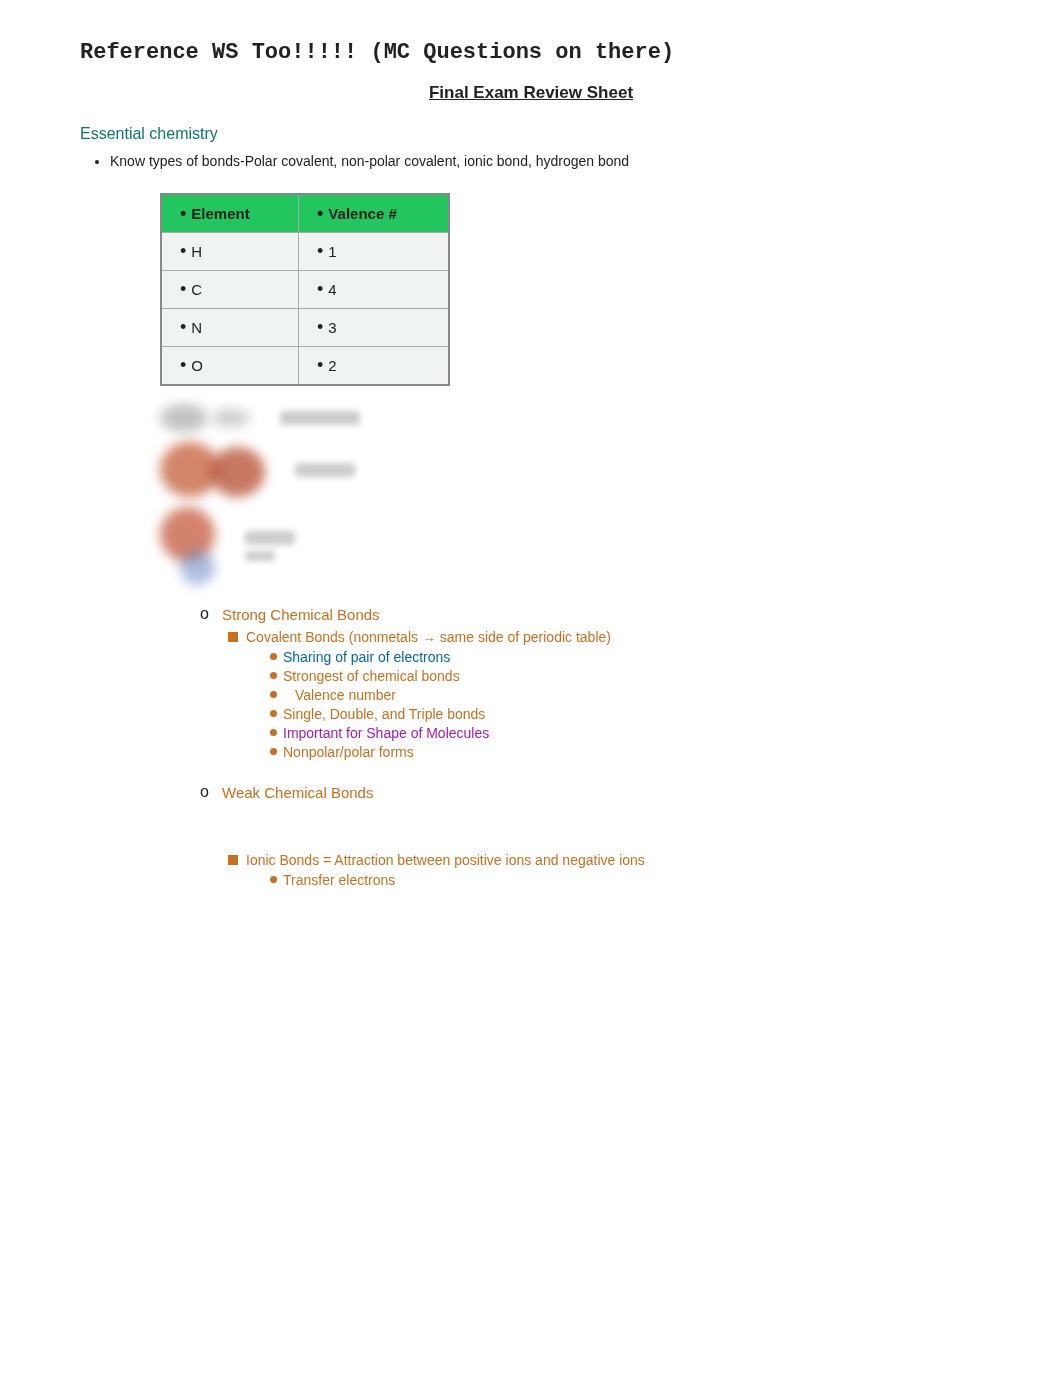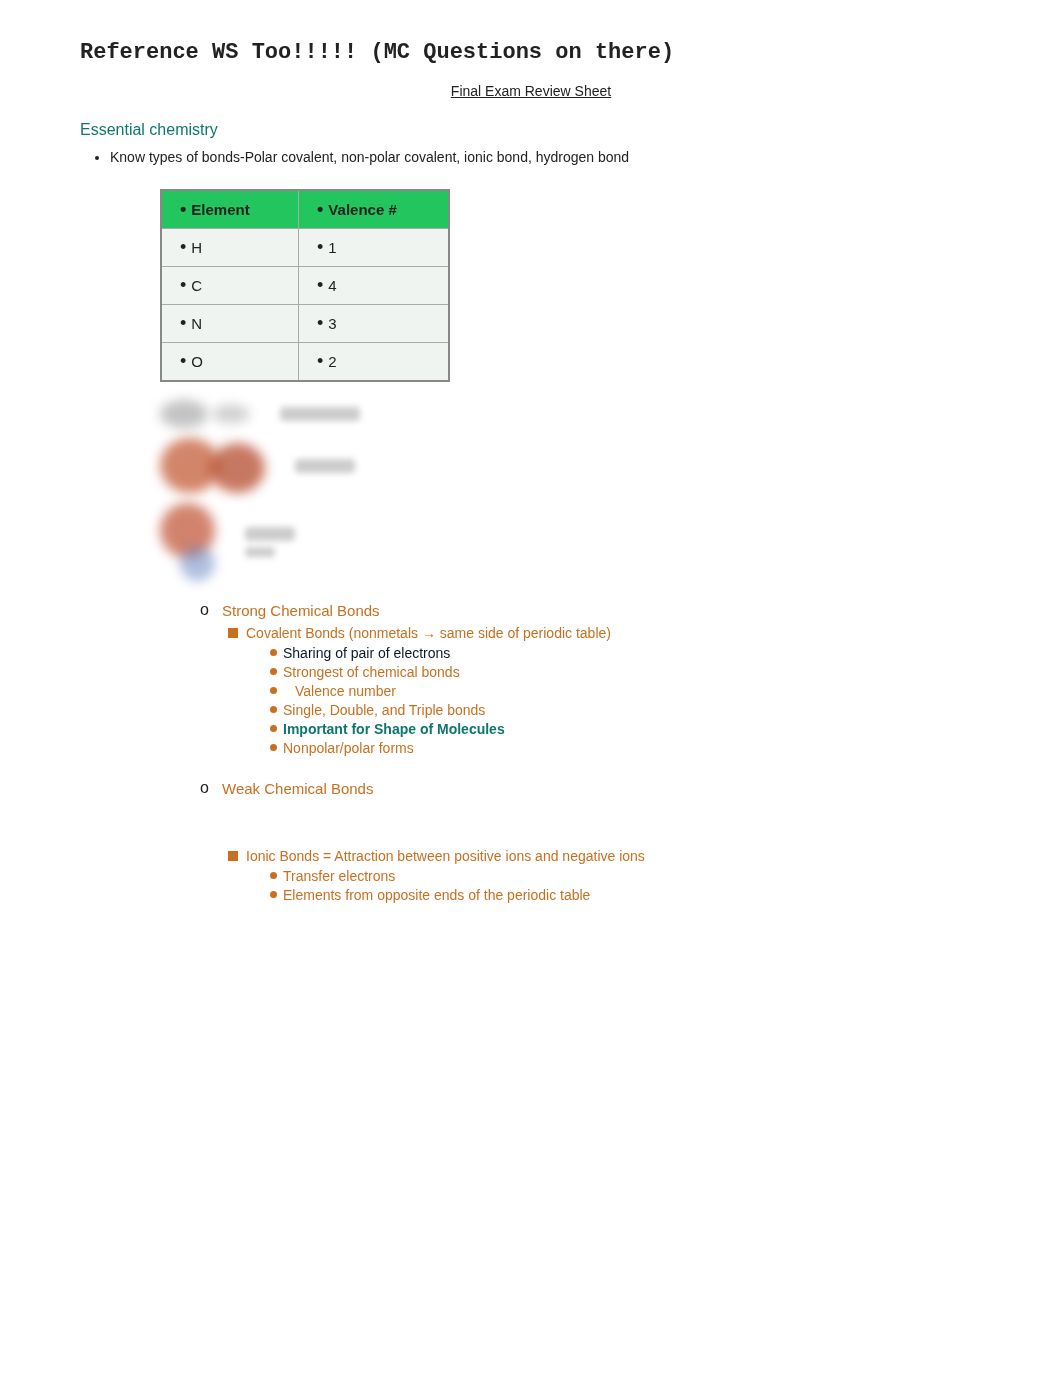--- a/index.html
+++ b/index.html
@@ -14,22 +14,22 @@
     }
     .top-title {
       font-family: 'Courier New', monospace;
       font-size: 22px;
       font-weight: bold;
       text-align: left;
       margin-bottom: 18px;
     }
     .main-title {
       font-family: Arial, sans-serif;
-      font-size: 14px;
-      font-weight: normal;
+      font-size: 17px;
+      font-weight: bold;
       text-align: center;
       text-decoration: underline;
       margin-bottom: 22px;
     }
     .essential-label {
       font-size: 16px;
       color: #0f766e;
       margin-bottom: 10px;
     }
     .top-bullet {
@@ -165,37 +165,37 @@
           <span style="font-size: 16px; font-weight: normal; min-width: 14px;">o</span>
           <span style="color: rgb(200, 112, 32); font-size: 15px;">Strong Chemical Bonds</span>
         </div>
         <ul style="list-style: none; margin-left: 28px; margin-top: 6px;">
           <li style="display: flex; flex-direction: column; margin-bottom: 6px;">
             <div style="display: flex; align-items: flex-start; gap: 8px;">
               <span style="display: inline-block; width: 10px; height: 10px; background: rgb(200, 112, 32); flex-shrink: 0; margin-top: 3px;"></span>
               <span style="color: rgb(200, 112, 32); font-size: 14px;">Covalent Bonds (nonmetals <span style="font-size:14px;">→</span> same side of periodic table)</span>
             </div>
             <ul style="list-style: none; margin-left: 42px; margin-top: 4px;">
-              <li style="display: flex; align-items: flex-start; gap: 6px; margin-bottom: 3px; color: #0f172a; font-size: 14px;">
+              <li style="display: flex; align-items: flex-start; gap: 6px; margin-bottom: 3px; color: #0369a1; font-size: 14px;">
                 <span style="display: inline-block; width: 7px; height: 7px; border-radius: 50%; background: rgb(200, 112, 32); flex-shrink: 0; margin-top: 4px;"></span>
                 <span>Sharing of pair of electrons</span>
               </li>
               <li style="display: flex; align-items: flex-start; gap: 6px; margin-bottom: 3px; color: rgb(200, 112, 32); font-size: 14px;">
                 <span style="display: inline-block; width: 7px; height: 7px; border-radius: 50%; background: rgb(200, 112, 32); flex-shrink: 0; margin-top: 4px;"></span>
                 <span>Strongest of chemical bonds</span>
               </li>
               <li style="display: flex; align-items: flex-start; gap: 18px; margin-bottom: 3px; color: rgb(200, 112, 32); font-size: 14px;">
                 <span style="display: inline-block; width: 7px; height: 7px; border-radius: 50%; background: rgb(200, 112, 32); flex-shrink: 0; margin-top: 4px;"></span>
                 <span>Valence number</span>
               </li>
               <li style="display: flex; align-items: flex-start; gap: 6px; margin-bottom: 3px; color: rgb(200, 112, 32); font-size: 14px;">
                 <span style="display: inline-block; width: 7px; height: 7px; border-radius: 50%; background: rgb(200, 112, 32); flex-shrink: 0; margin-top: 4px;"></span>
                 <span>Single, Double, and Triple bonds</span>
               </li>
-              <li style="display: flex; align-items: flex-start; gap: 6px; margin-bottom: 3px; color: #0f766e; font-size: 14px; font-weight: bold;">
+              <li style="display: flex; align-items: flex-start; gap: 6px; margin-bottom: 3px; color: #a21caf; font-size: 14px;">
                 <span style="display: inline-block; width: 7px; height: 7px; border-radius: 50%; background: rgb(200, 112, 32); flex-shrink: 0; margin-top: 4px;"></span>
                 <span>Important for Shape of Molecules</span>
               </li>
               <li style="display: flex; align-items: flex-start; gap: 6px; margin-bottom: 3px; color: rgb(200, 112, 32); font-size: 14px;">
                 <span style="display: inline-block; width: 7px; height: 7px; border-radius: 50%; background: rgb(200, 112, 32); flex-shrink: 0; margin-top: 4px;"></span>
                 <span>Nonpolar/polar forms</span>
               </li>
             </ul>
           </li>
         </ul>
@@ -209,22 +209,18 @@
           <li style="display: flex; flex-direction: column; margin-bottom: 6px;">
             <div style="display: flex; align-items: flex-start; gap: 8px; margin-top: 45px;">
               <span style="display: inline-block; width: 10px; height: 10px; background: rgb(200, 112, 32); flex-shrink: 0; margin-top: 3px;"></span>
               <span style="color: rgb(200, 112, 32); font-size: 14px;">Ionic Bonds = Attraction between positive ions and negative ions</span>
             </div>
             <ul style="list-style: none; margin-left: 42px; margin-top: 4px;">
               <li style="display: flex; align-items: flex-start; gap: 6px; margin-bottom: 3px; color: rgb(200, 112, 32); font-size: 14px;">
                 <span style="display: inline-block; width: 7px; height: 7px; border-radius: 50%; background: rgb(200, 112, 32); flex-shrink: 0; margin-top: 4px;"></span>
                 <span>Transfer electrons</span>
               </li>
-              <li style="display: flex; align-items: flex-start; gap: 6px; margin-bottom: 3px; color: rgb(200, 112, 32); font-size: 14px;">
-                <span style="display: inline-block; width: 7px; height: 7px; border-radius: 50%; background: rgb(200, 112, 32); flex-shrink: 0; margin-top: 4px;"></span>
-                <span>Elements from opposite ends of the periodic table</span>
-              </li>
             </ul>
           </li>
         </ul>
       </li>
     </ul>
 </div>
 
 </body></html>

